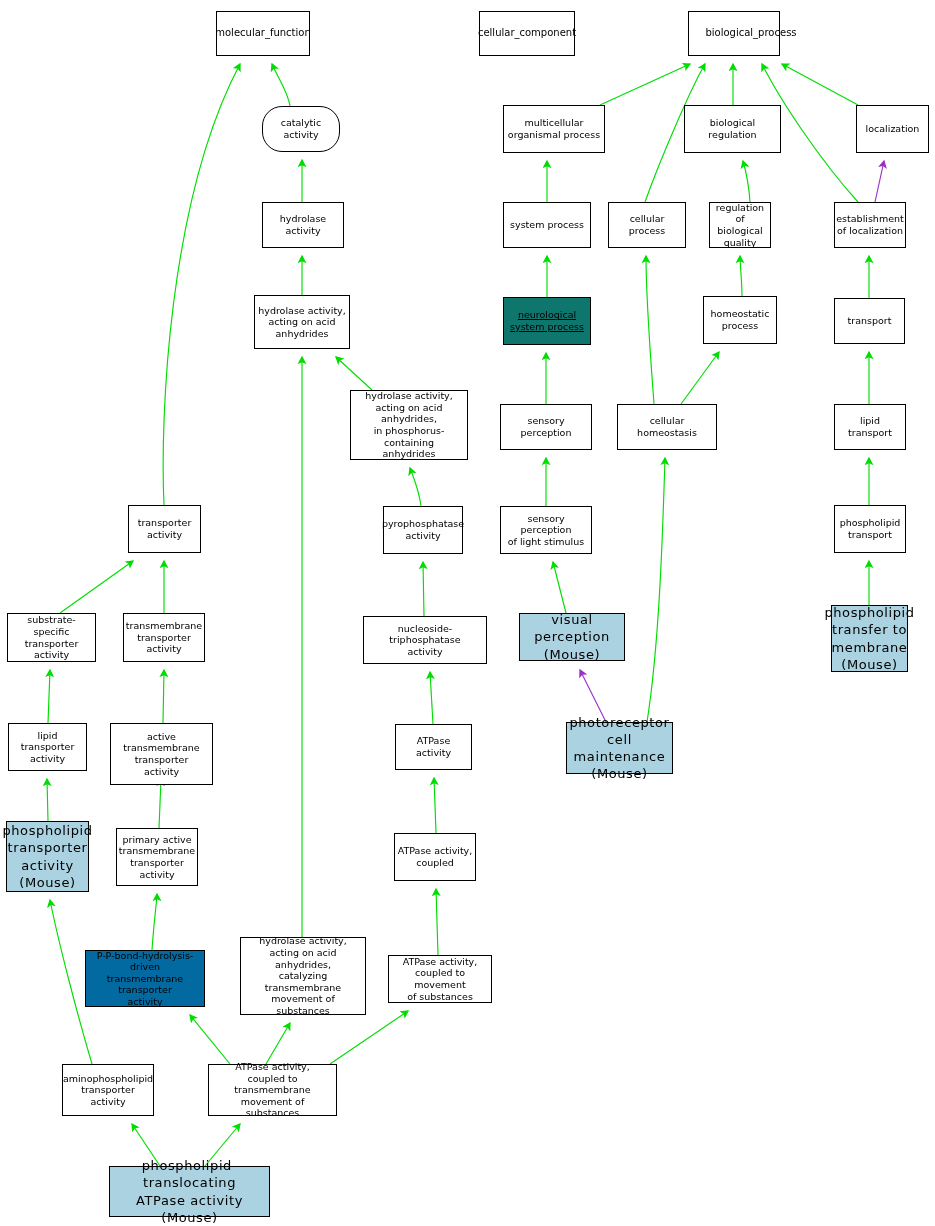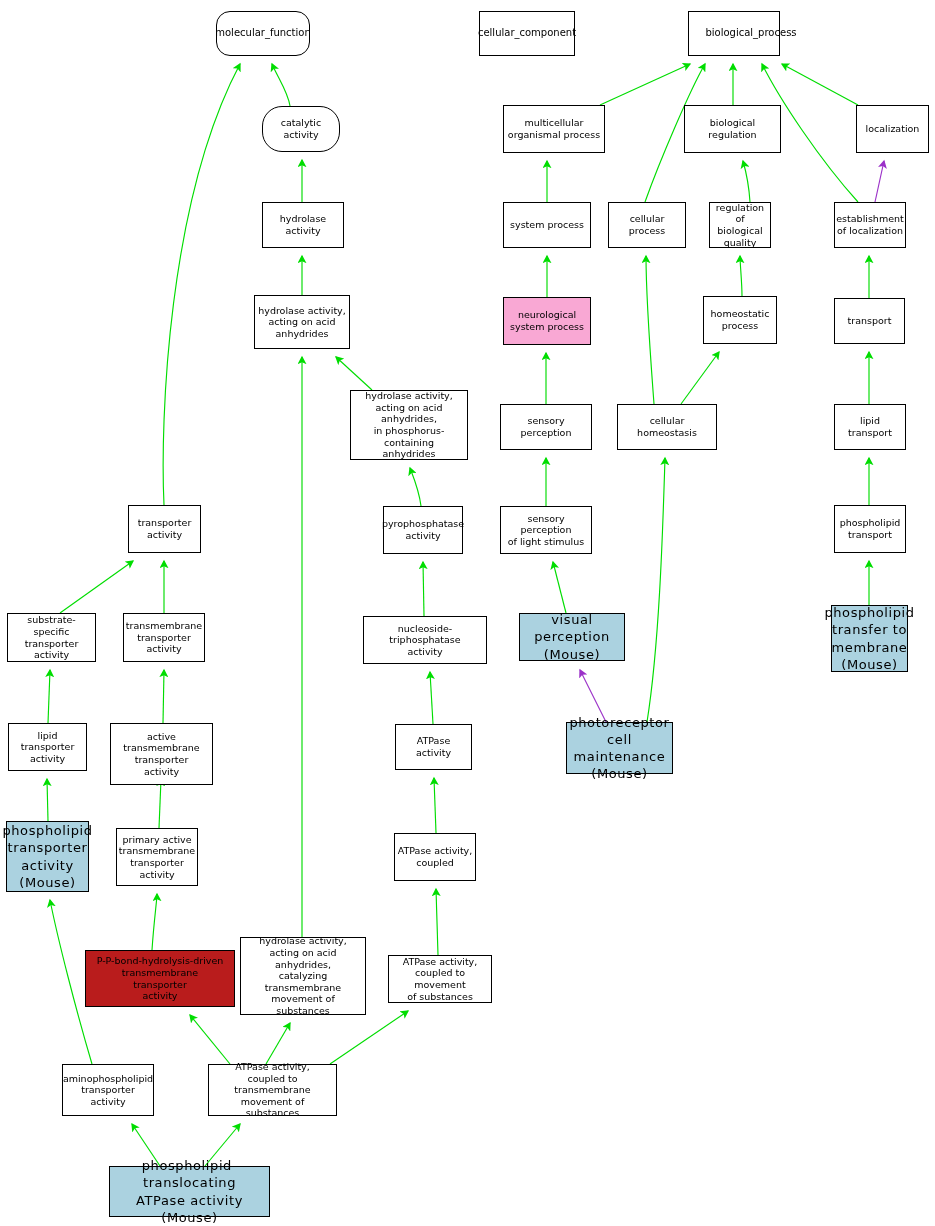--- a/index.html
+++ b/index.html
@@ -81,39 +81,39 @@
         <path d="M 647 722 C 660 640 663 520 665 458" fill="none" stroke="#00DD00" stroke-width="1.15" marker-end="url(#arrow-green)"></path>
         <path d="M 606 722 L 580 670" fill="none" stroke="#9B30C8" stroke-width="1.15" marker-end="url(#arrow-purple)"></path>
         <path d="M 869 298 L 869 256" fill="none" stroke="#00DD00" stroke-width="1.15" marker-end="url(#arrow-green)"></path>
         <path d="M 875 202 L 884 161" fill="none" stroke="#9B30C8" stroke-width="1.15" marker-end="url(#arrow-purple)"></path>
         <path d="M 869 404 L 869 352" fill="none" stroke="#00DD00" stroke-width="1.15" marker-end="url(#arrow-green)"></path>
         <path d="M 869 505 L 869 458" fill="none" stroke="#00DD00" stroke-width="1.15" marker-end="url(#arrow-green)"></path>
         <path d="M 869 605 L 869 561" fill="none" stroke="#00DD00" stroke-width="1.15" marker-end="url(#arrow-green)"></path>
       </g>
   </svg>
   <div id="node-layer">
-      <div class="node root" style="left: 216px; top: 11px; width: 94px; height: 45px; background: rgb(255, 255, 255); border-color: rgb(0, 0, 0); border-radius: 14px;">molecular_function</div>
+      <div class="node root" style="left: 216px; top: 11px; width: 94px; height: 45px; background: rgb(255, 255, 255); border-color: rgb(0, 0, 0);">molecular_function</div>
       <div class="node root" style="left: 479px; top: 11px; width: 96px; height: 45px; background: rgb(255, 255, 255); border-color: rgb(0, 0, 0);">cellular_component</div>
       <div class="node root" style="left: 688px; top: 11px; width: 92px; height: 45px; background: rgb(255, 255, 255); border-color: rgb(0, 0, 0); padding-left: 36px;">biological_process</div>
       <div class="node" style="left: 262px; top: 106px; width: 78px; height: 46px; background: rgb(255, 255, 255); border-color: rgb(0, 0, 0); border-radius: 20px;">catalytic activity</div>
       <div class="node" style="left: 503px; top: 105px; width: 102px; height: 48px; background: rgb(255, 255, 255); border-color: rgb(0, 0, 0);">multicellular
 organismal process</div>
       <div class="node" style="left: 684px; top: 105px; width: 97px; height: 48px; background: rgb(255, 255, 255); border-color: rgb(0, 0, 0);">biological regulation</div>
       <div class="node" style="left: 856px; top: 105px; width: 73px; height: 48px; background: rgb(255, 255, 255); border-color: rgb(0, 0, 0);">localization</div>
       <div class="node" style="left: 262px; top: 202px; width: 82px; height: 46px; background: rgb(255, 255, 255); border-color: rgb(0, 0, 0);">hydrolase activity</div>
       <div class="node" style="left: 503px; top: 202px; width: 88px; height: 46px; background: rgb(255, 255, 255); border-color: rgb(0, 0, 0);">system process</div>
       <div class="node" style="left: 608px; top: 202px; width: 78px; height: 46px; background: rgb(255, 255, 255); border-color: rgb(0, 0, 0);">cellular process</div>
       <div class="node" style="left: 709px; top: 202px; width: 62px; height: 46px; background: rgb(255, 255, 255); border-color: rgb(0, 0, 0);">regulation of
 biological quality</div>
       <div class="node" style="left: 834px; top: 202px; width: 72px; height: 46px; background: rgb(255, 255, 255); border-color: rgb(0, 0, 0);">establishment
 of localization</div>
       <div class="node" style="left: 254px; top: 295px; width: 96px; height: 54px; background: rgb(255, 255, 255); border-color: rgb(0, 0, 0);">hydrolase activity,
 acting on acid
 anhydrides</div>
-      <div class="node" style="left: 503px; top: 297px; width: 88px; height: 48px; background: #f9a8d4; border-color: rgb(0, 0, 0);">neurological
+      <div class="node" style="left: 503px; top: 297px; width: 88px; height: 48px; background: #0f766e; border-color: rgb(0, 0, 0); text-decoration: underline;">neurological
 system process</div>
       <div class="node" style="left: 703px; top: 296px; width: 74px; height: 48px; background: rgb(255, 255, 255); border-color: rgb(0, 0, 0);">homeostatic
 process</div>
       <div class="node" style="left: 834px; top: 298px; width: 71px; height: 46px; background: rgb(255, 255, 255); border-color: rgb(0, 0, 0);">transport</div>
       <div class="node" style="left: 350px; top: 390px; width: 118px; height: 70px; background: rgb(255, 255, 255); border-color: rgb(0, 0, 0);">hydrolase activity,
 acting on acid
 anhydrides,
 in phosphorus-containing
 anhydrides</div>
       <div class="node" style="left: 500px; top: 404px; width: 92px; height: 46px; background: rgb(255, 255, 255); border-color: rgb(0, 0, 0);">sensory perception</div>
@@ -153,21 +153,21 @@
       <div class="node hl" style="left: 6px; top: 821px; width: 83px; height: 71px; background: rgb(171, 210, 224); border-color: rgb(0, 0, 0);">phospholipid
 transporter
 activity
 (Mouse)</div>
       <div class="node" style="left: 116px; top: 828px; width: 82px; height: 58px; background: rgb(255, 255, 255); border-color: rgb(0, 0, 0);">primary active
 transmembrane
 transporter
 activity</div>
       <div class="node" style="left: 394px; top: 833px; width: 82px; height: 48px; background: rgb(255, 255, 255); border-color: rgb(0, 0, 0);">ATPase activity,
 coupled</div>
-      <div class="node" style="left: 85px; top: 950px; width: 150px; height: 57px; background: #b91c1c; border-color: rgb(0, 0, 0);">P-P-bond-hydrolysis-driven
+      <div class="node" style="left: 85px; top: 950px; width: 120px; height: 57px; background: #0369a1; border-color: rgb(0, 0, 0);">P-P-bond-hydrolysis-driven
 transmembrane
 transporter
 activity</div>
       <div class="node" style="left: 240px; top: 937px; width: 126px; height: 78px; background: rgb(255, 255, 255); border-color: rgb(0, 0, 0);">hydrolase activity,
 acting on acid
 anhydrides,
 catalyzing transmembrane
 movement of
 substances</div>
       <div class="node" style="left: 388px; top: 955px; width: 104px; height: 48px; background: rgb(255, 255, 255); border-color: rgb(0, 0, 0);">ATPase activity,

